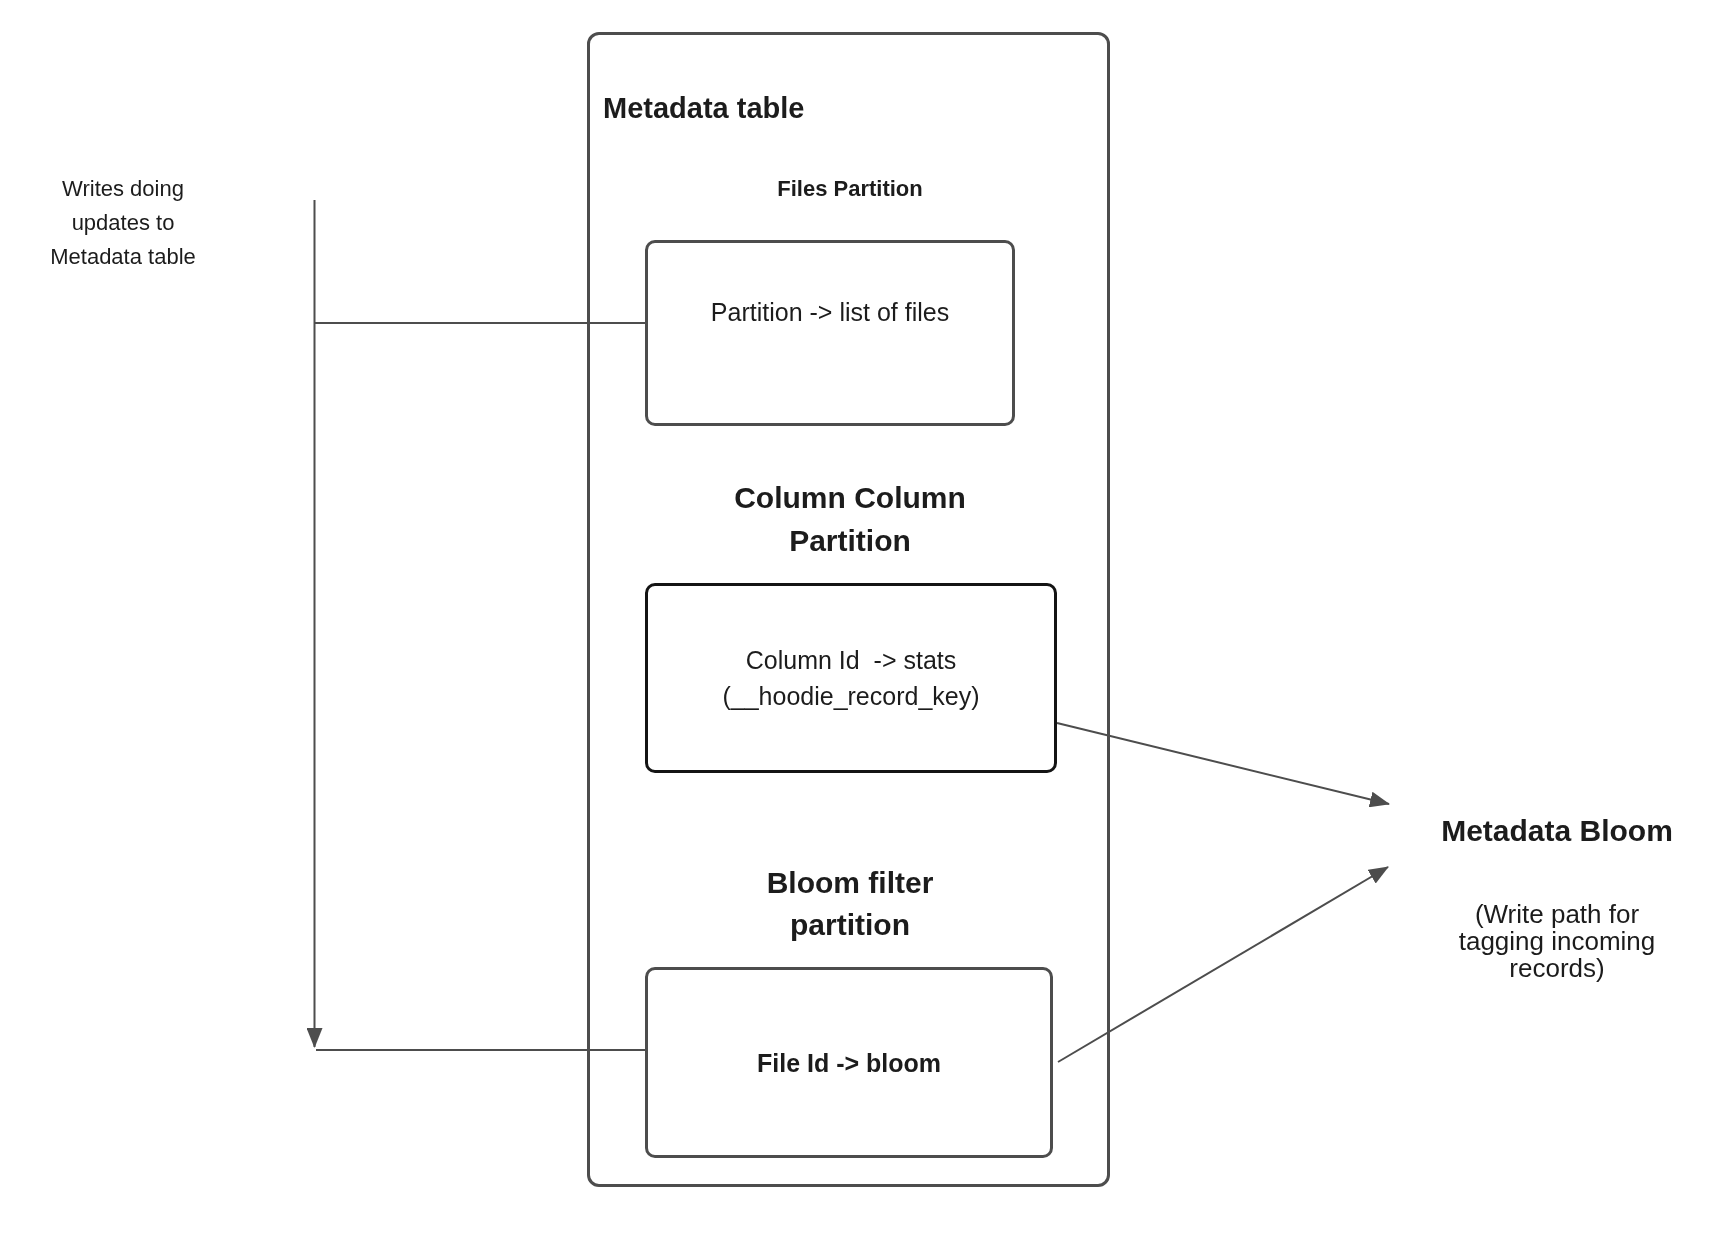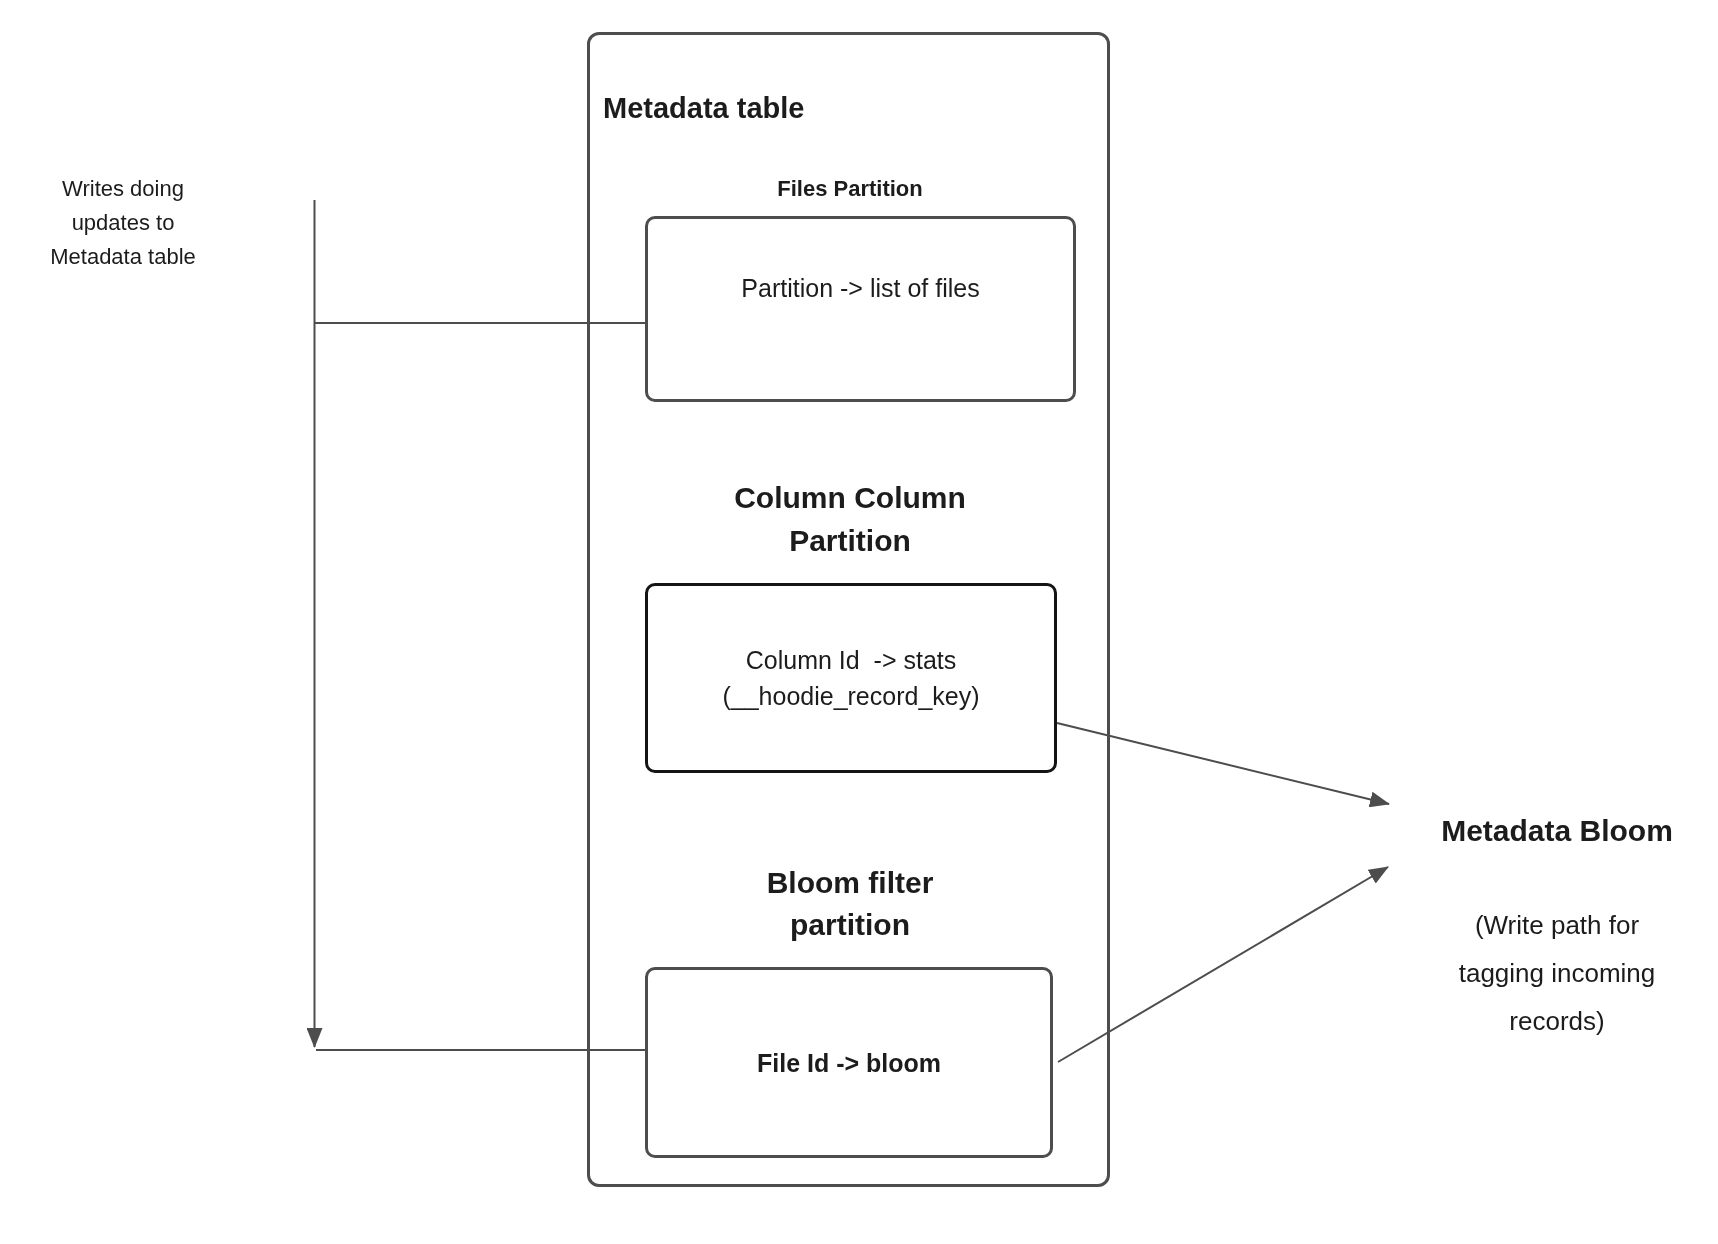--- a/index.html
+++ b/index.html
@@ -64,22 +64,22 @@
 
   .inner-box {
     border: 3px solid #4d4d4d;
     border-radius: 10px;
     box-sizing: border-box;
     background: #ffffff;
     font-size: 25px;
     line-height: 36px;
   }
   .files-box {
-    left: 645px; top: 216px;
-    width: 431px; height: 186px;
+    left: 645px; top: 240px;
+    width: 370px; height: 186px;
   }
   .files-box .body {
     position: absolute; left: 0; right: 0; top: 54px;
     text-align: center; line-height: 30px;
   }
   .colstat-box {
     left: 645px; top: 583px;
     width: 412px; height: 190px;
     border-color: #141414;
     display: flex; flex-direction: column;
@@ -93,21 +93,21 @@
   }
 
   .index-title {
     left: 1396px; top: 814px; width: 322px;
     font-size: 30px; line-height: 34px;
     font-weight: bold;
     text-align: center;
   }
   .index-subtitle {
     left: 1396px; top: 901px; width: 322px;
-    font-size: 26px; line-height: 48px;
+    font-size: 26px; line-height: 27px;
     text-align: center;
   }
 </style>
 </head>
 <body>
 
 <div class="canvas">
 
   <svg class="connectors" viewBox="0 0 1718 1244" xmlns="http://www.w3.org/2000/svg">
     <defs>

